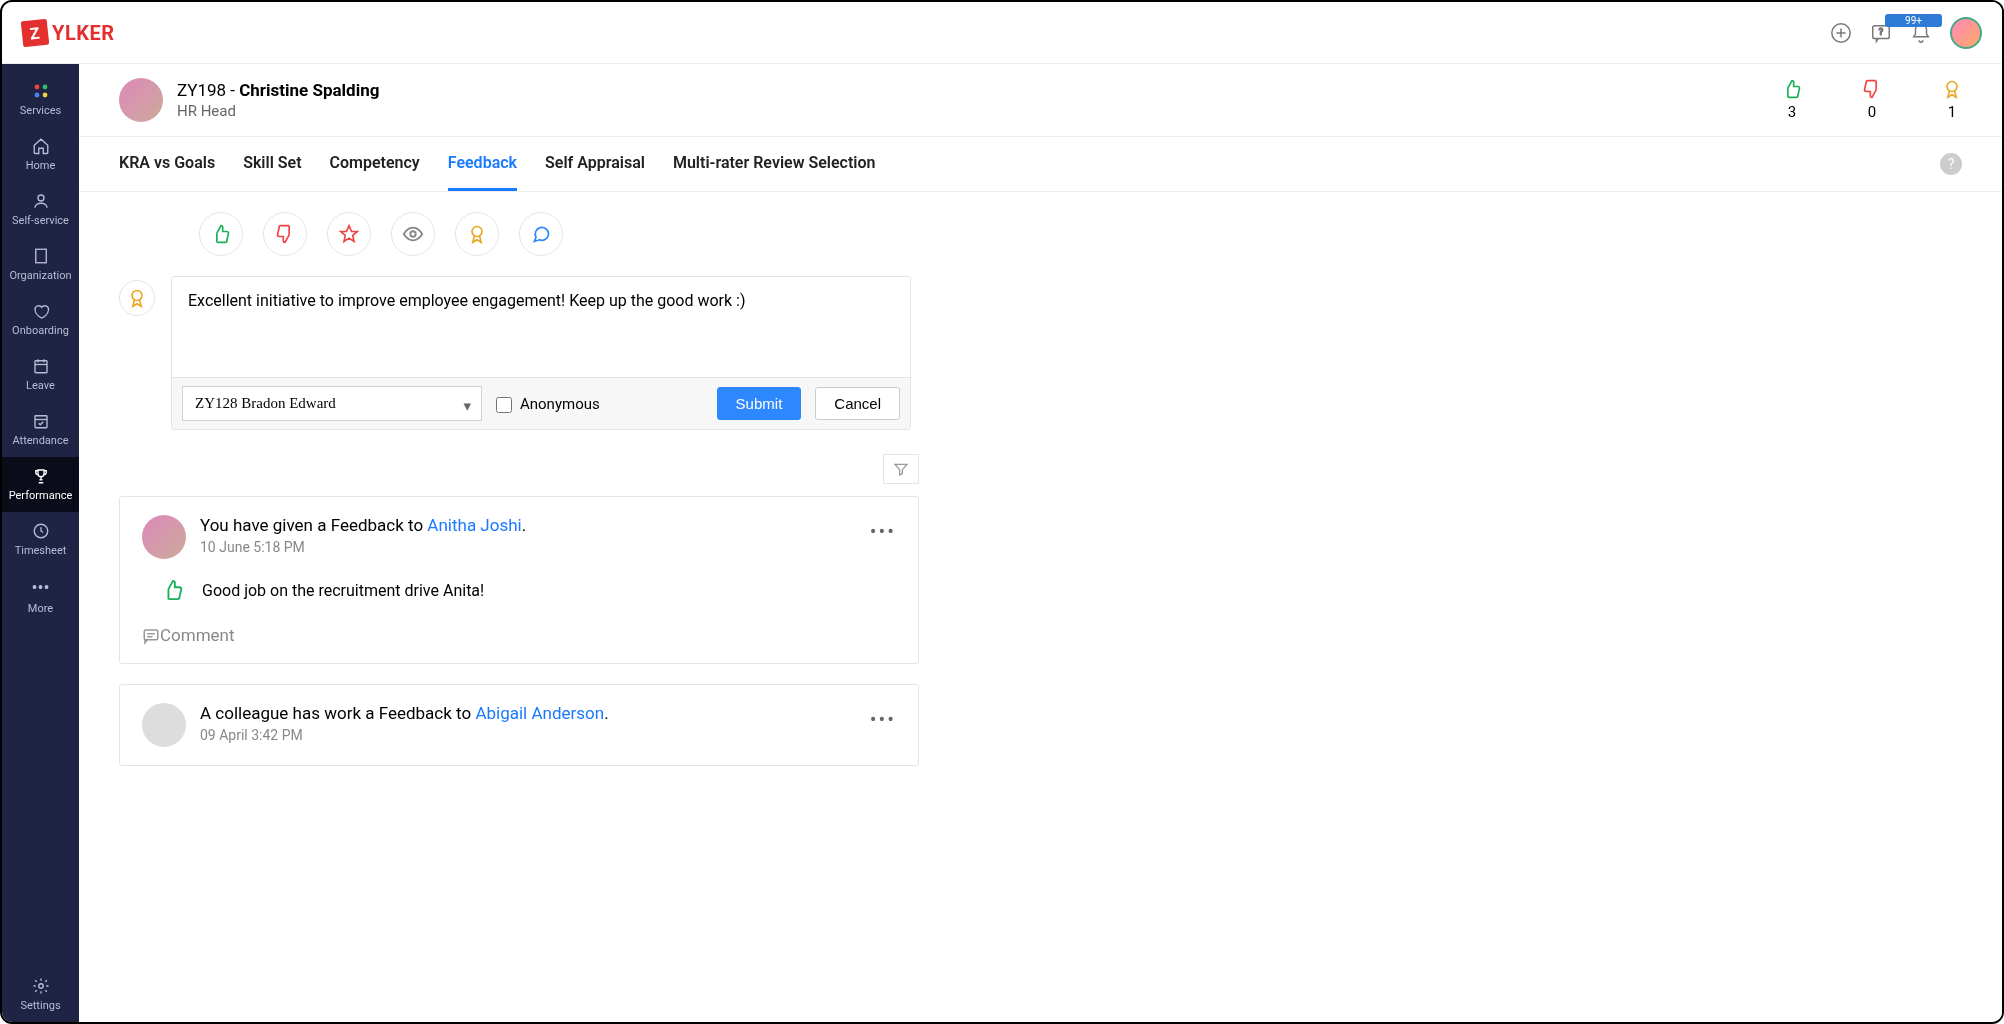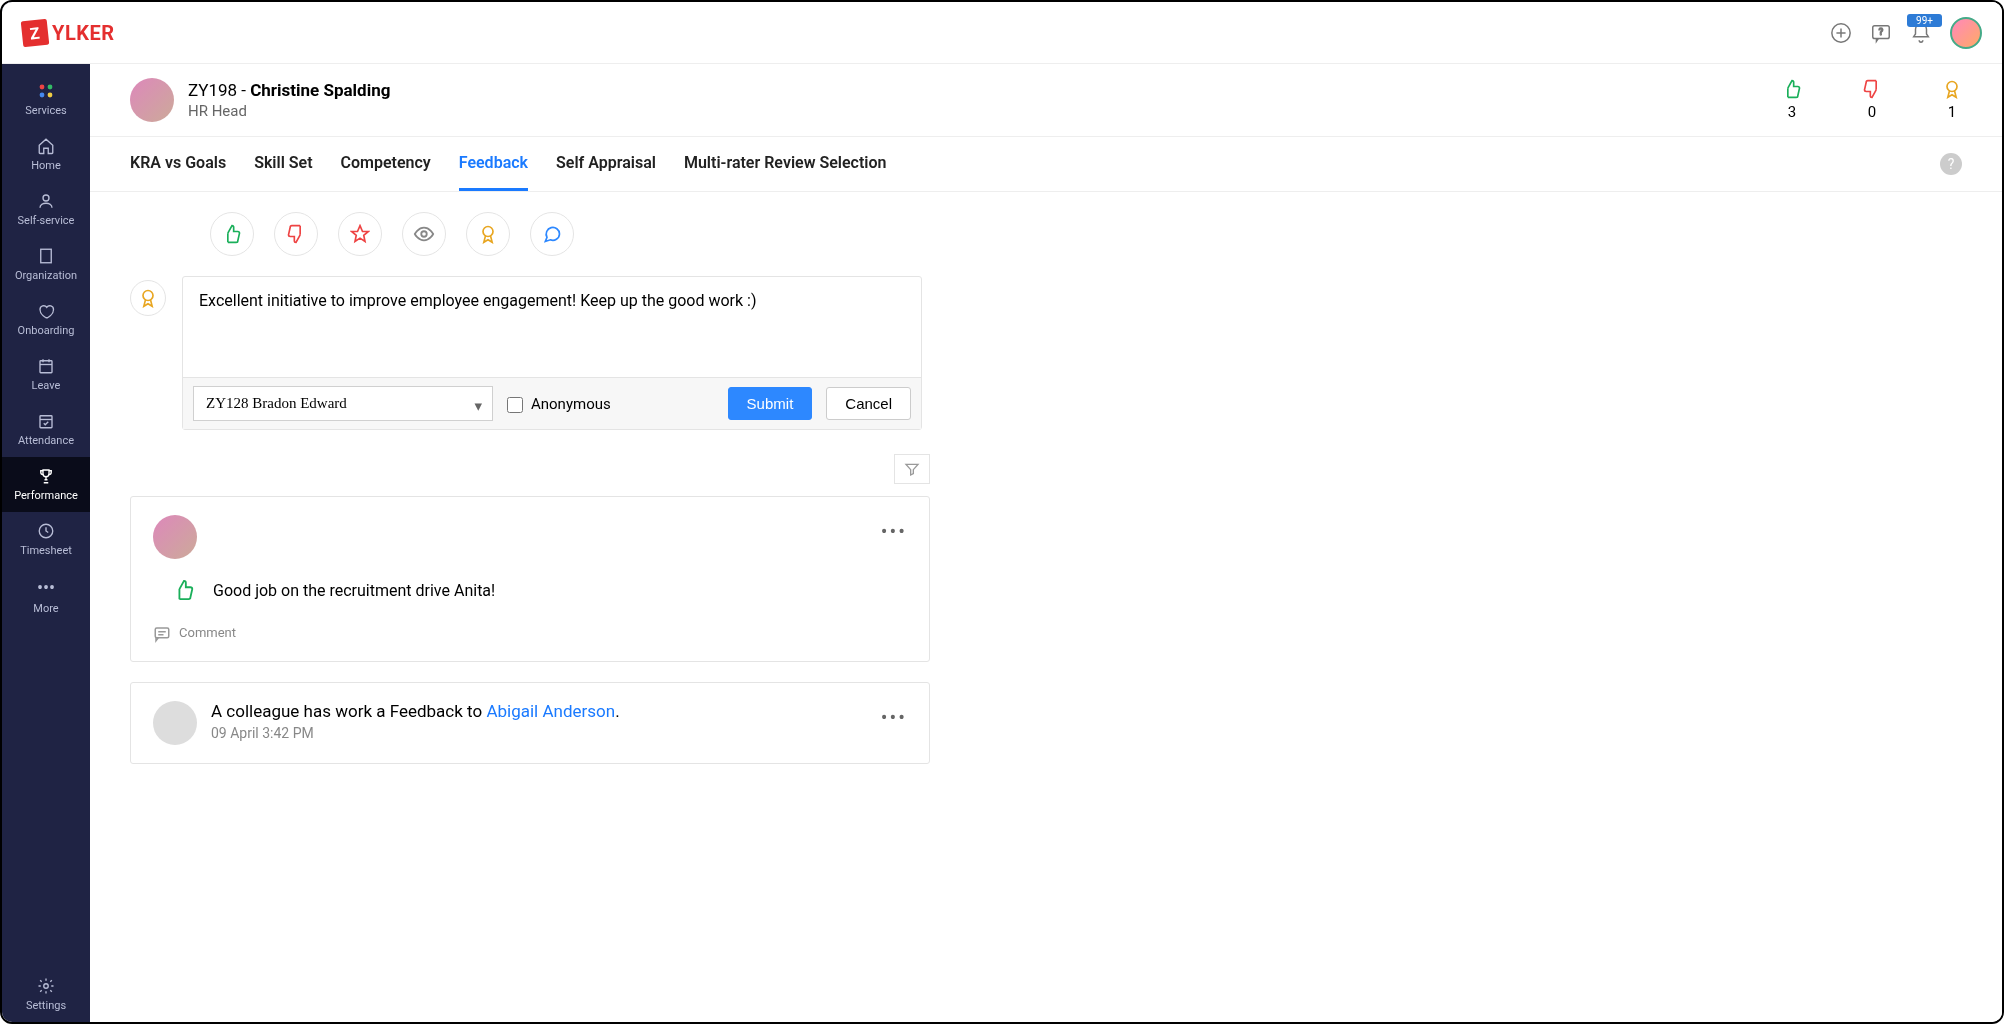--- a/index.html
+++ b/index.html
@@ -3,24 +3,24 @@
 <meta charset="utf-8">
 <style>
 * { box-sizing: border-box; margin: 0; padding: 0; }
 body { font-family: -apple-system, BlinkMacSystemFont, "Segoe UI", Roboto, Arial, sans-serif; background: #fff; color: #000; }
 .app { display: flex; height: 100vh; border: 2px solid #000; border-radius: 12px; overflow: hidden; }
 .topbar { position: absolute; top: 2px; left: 2px; right: 2px; height: 62px; background: #fff; display: flex; align-items: center; justify-content: space-between; padding: 0 20px; z-index: 10; border-bottom: 1px solid #eee; border-radius: 10px 10px 0 0; }
 .logo { display: flex; align-items: center; gap: 4px; font-weight: 700; font-size: 20px; color: #e42f2f; letter-spacing: 0.5px; }
 .logo-badge { background: #e42f2f; color: #fff; width: 26px; height: 26px; display: inline-flex; align-items: center; justify-content: center; font-size: 16px; transform: rotate(-6deg); border-radius: 2px; }
 .topbar-right { display: flex; align-items: center; gap: 18px; }
 .top-icon { width: 22px; height: 22px; display: flex; align-items: center; justify-content: center; color: #666; cursor: pointer; position: relative; }
-.notif-badge { position: absolute; top: -8px; right: -10px; background: #2d7bd6; color: #fff; font-size: 10px; padding: 1px 9px; border-radius: 3px; }
+.notif-badge { position: absolute; top: -8px; right: -10px; background: #2d7bd6; color: #fff; font-size: 10px; padding: 1px 20px; border-radius: 3px; }
 .avatar-top { width: 32px; height: 32px; border-radius: 50%; background: linear-gradient(135deg,#f8b,#fa6); border: 2px solid #4a8; cursor: pointer; }
 
-.sidebar { width: 88px; background: #1f2344; color: #b8bdd6; display: flex; flex-direction: column; align-items: center; padding-top: 70px; flex-shrink: 0; }
+.sidebar { width: 77px; background: #1f2344; color: #b8bdd6; display: flex; flex-direction: column; align-items: center; padding-top: 70px; flex-shrink: 0; }
 .sidebar-item { display: flex; flex-direction: column; align-items: center; gap: 4px; width: 100%; padding: 10px 0; font-size: 11px; cursor: pointer; }
 .sidebar-item.active { background: #0a0c1a; color: #fff; }
 .sidebar-item .icon { font-size: 18px; }
 .sidebar-spacer { flex: 1; }
 
 .main { flex: 1; padding-top: 62px; overflow-y: auto; background: #fff; }
 
 .profile-bar { display: flex; align-items: center; padding: 14px 40px; border-bottom: 1px solid #eee; }
 .profile-avatar { width: 44px; height: 44px; border-radius: 50%; background: linear-gradient(135deg,#d8b,#ca9); margin-right: 14px; }
 .profile-info .pid { font-size: 17px; }
@@ -60,21 +60,21 @@
 .feed-head { display: flex; gap: 14px; position: relative; }
 .feed-avatar { width: 44px; height: 44px; border-radius: 50%; background: #ddd; flex-shrink: 0; }
 .feed-avatar.c1 { background: linear-gradient(135deg,#d8b,#ca9); }
 .feed-title { font-size: 17px; }
 .feed-title a { color: #1a7aff; text-decoration: none; }
 .feed-time { font-size: 14px; color: #888; margin-top: 4px; }
 .feed-menu { position: absolute; right: 0; top: 4px; color: #666; cursor: pointer; font-size: 20px; letter-spacing: 2px; }
 .feed-body { display: flex; align-items: center; gap: 18px; margin: 20px 0 0 20px; }
 .feed-body .thumb { color: #1aaf5a; font-size: 22px; }
 .feed-body .msg { font-size: 16px; }
-.feed-foot { margin-top: 24px; display: flex; align-items: flex-start; gap: 8px; color: #888; font-size: 13px; cursor: pointer; }
+.feed-foot { margin-top: 24px; display: flex; align-items: flex-end; color: #888; font-size: 17px; cursor: pointer; }
 
 svg { display: block; }
 </style>
 </head>
 <body>
 
 <div class="app">
 
   <div class="topbar">
     <div class="logo">
@@ -327,20 +327,26 @@
         <div class="filter-btn">
           <svg width="16" height="16" viewBox="0 0 24 24" fill="none" stroke="#999" stroke-width="2">
               <path d="M3 5h18l-7 8v6l-4 2v-8L3 5z"></path>
             </svg>
         </div>
       </div>
 
       <div class="feed-card">
         <div class="feed-head">
           <div class="feed-avatar c1"></div>
+          <div>
+            <div class="feed-title">
+              <span>You have given a Feedback to </span><a href="#">Anitha Joshi</a><span>.</span>
+            </div>
+            <div class="feed-time">10 June 5:18 PM</div>
+          </div>
           <div class="feed-menu">•••</div>
         </div>
         <div class="feed-body">
           <span class="thumb">
               <svg width="22" height="22" viewBox="0 0 24 24" fill="none" stroke="#1aaf5a" stroke-width="2">
                 <path d="M7 22V11M7 11l5-9a2 2 0 012 2v5h5a2 2 0 012 2l-2 9a2 2 0 01-2 2H7"></path>
               </svg>
             </span>
           <span class="msg">Good job on the recruitment drive Anita!</span>
         </div>

